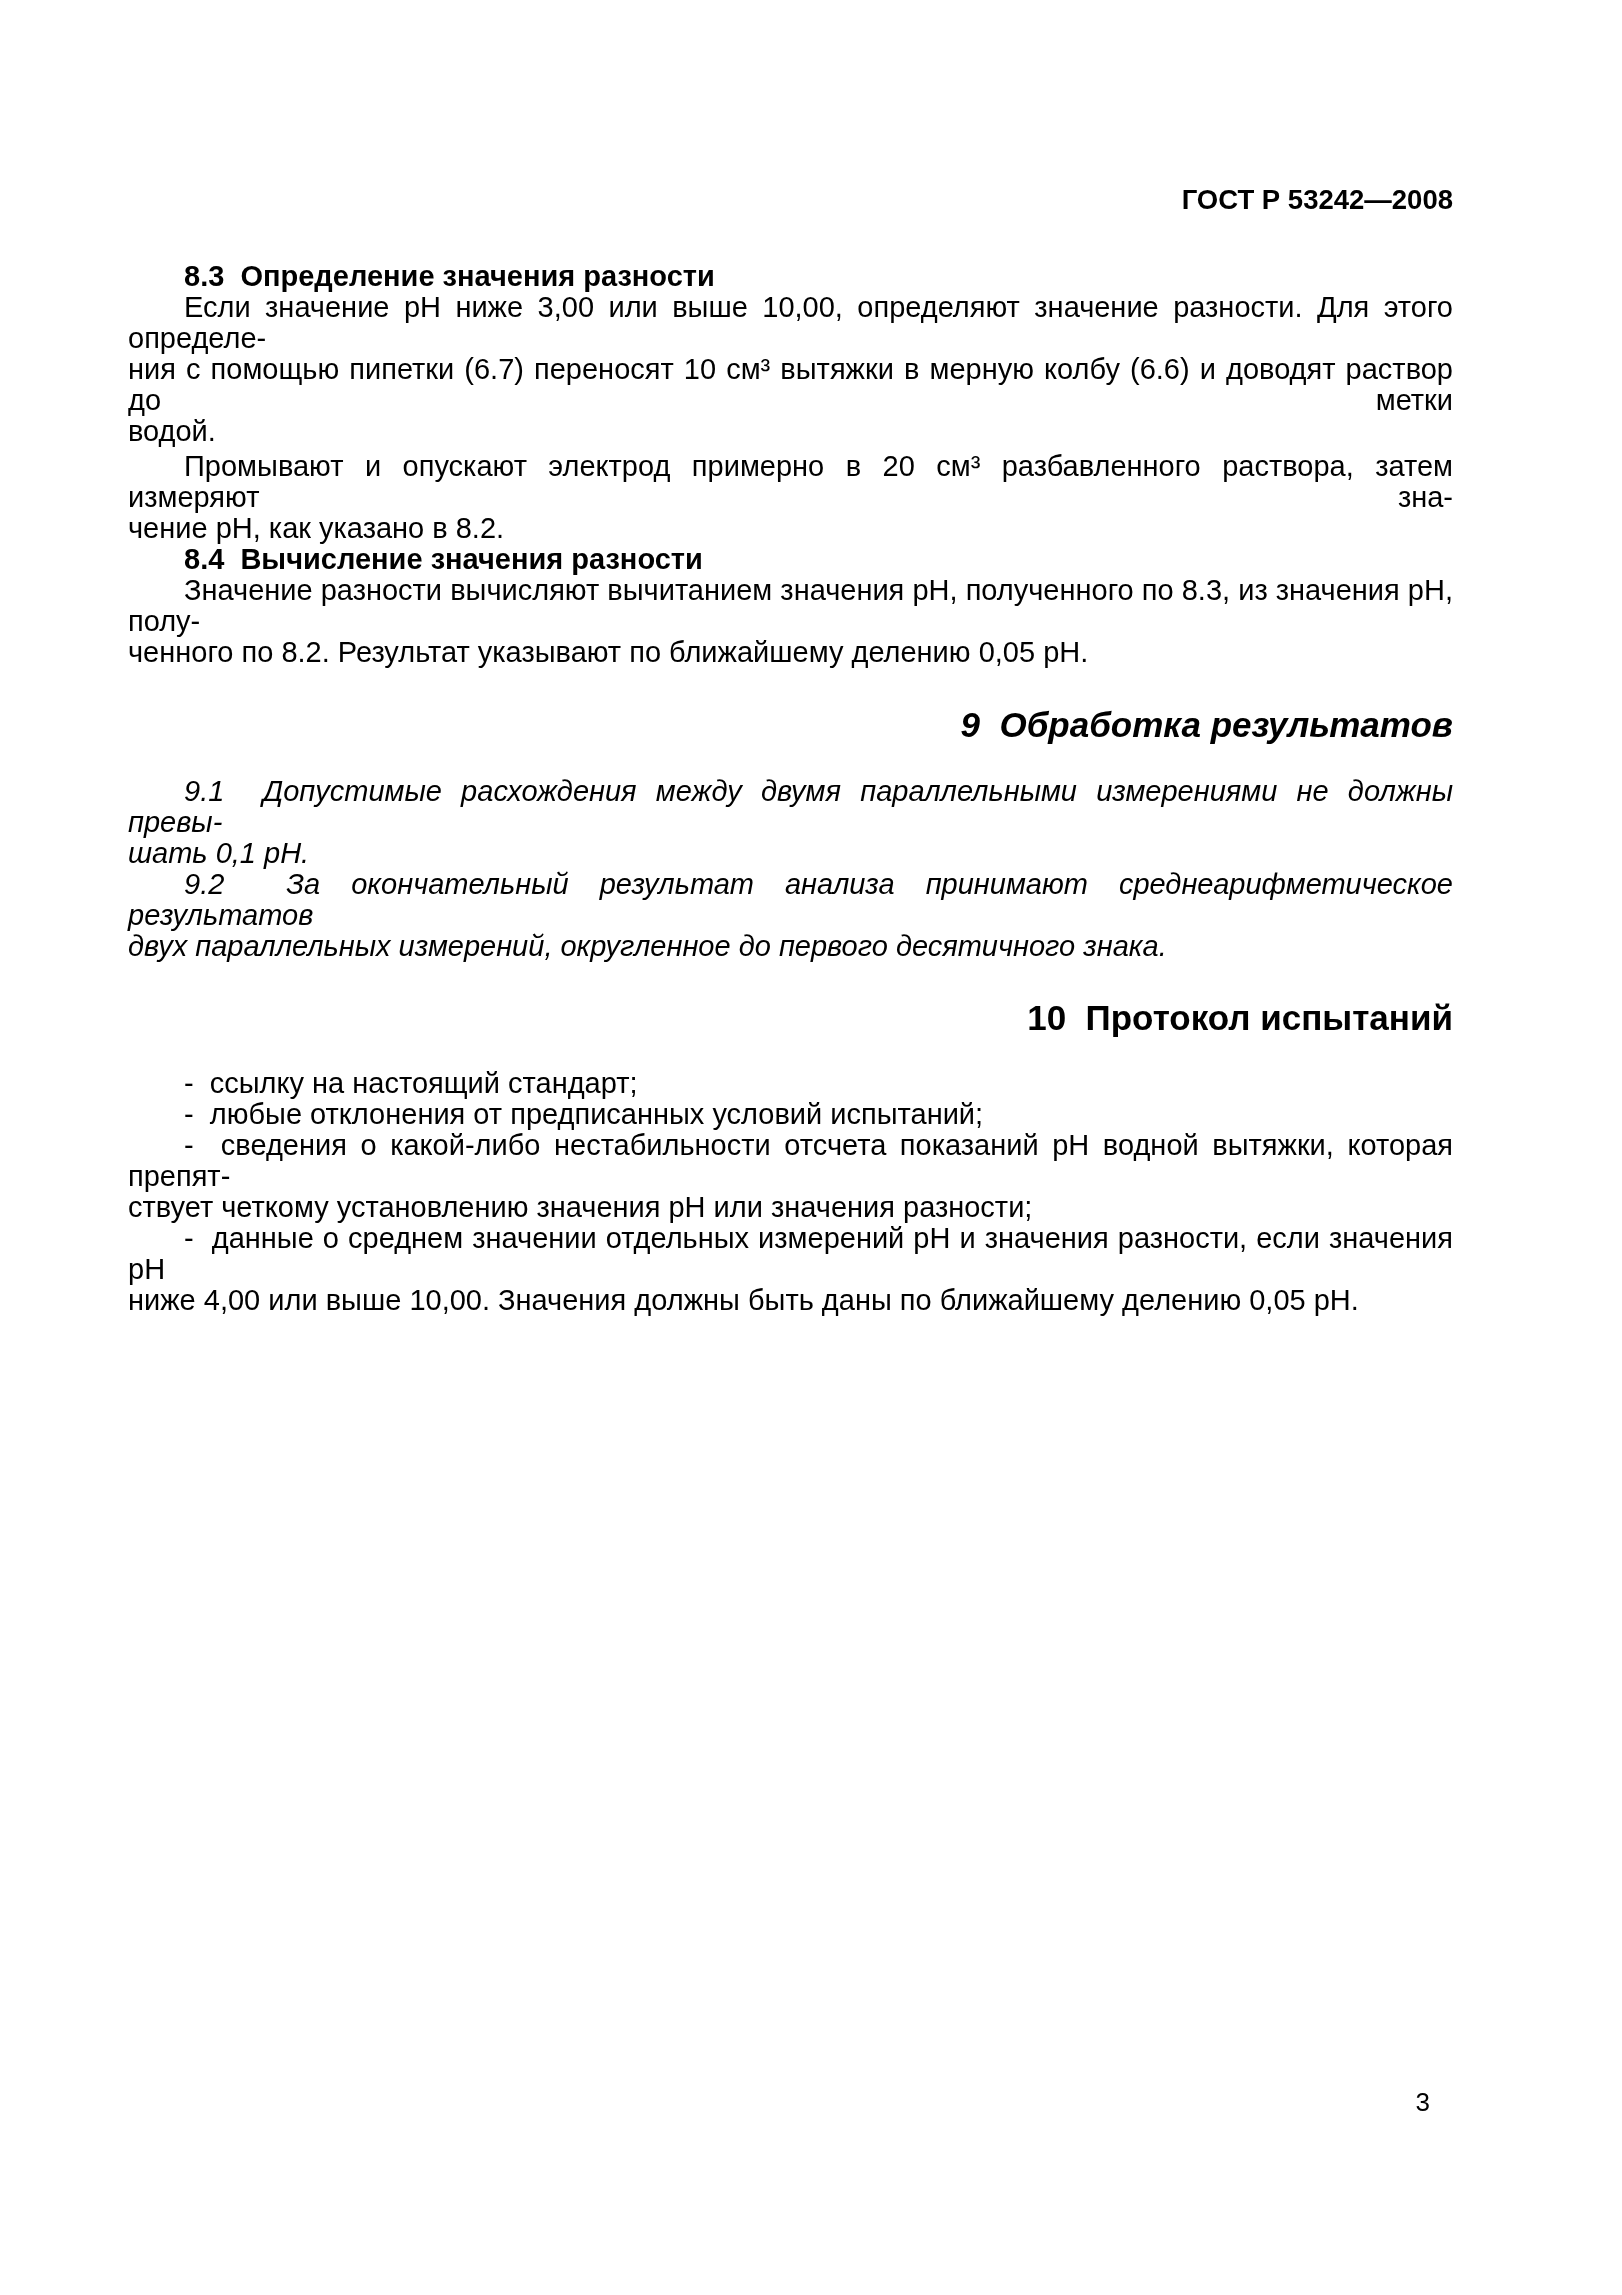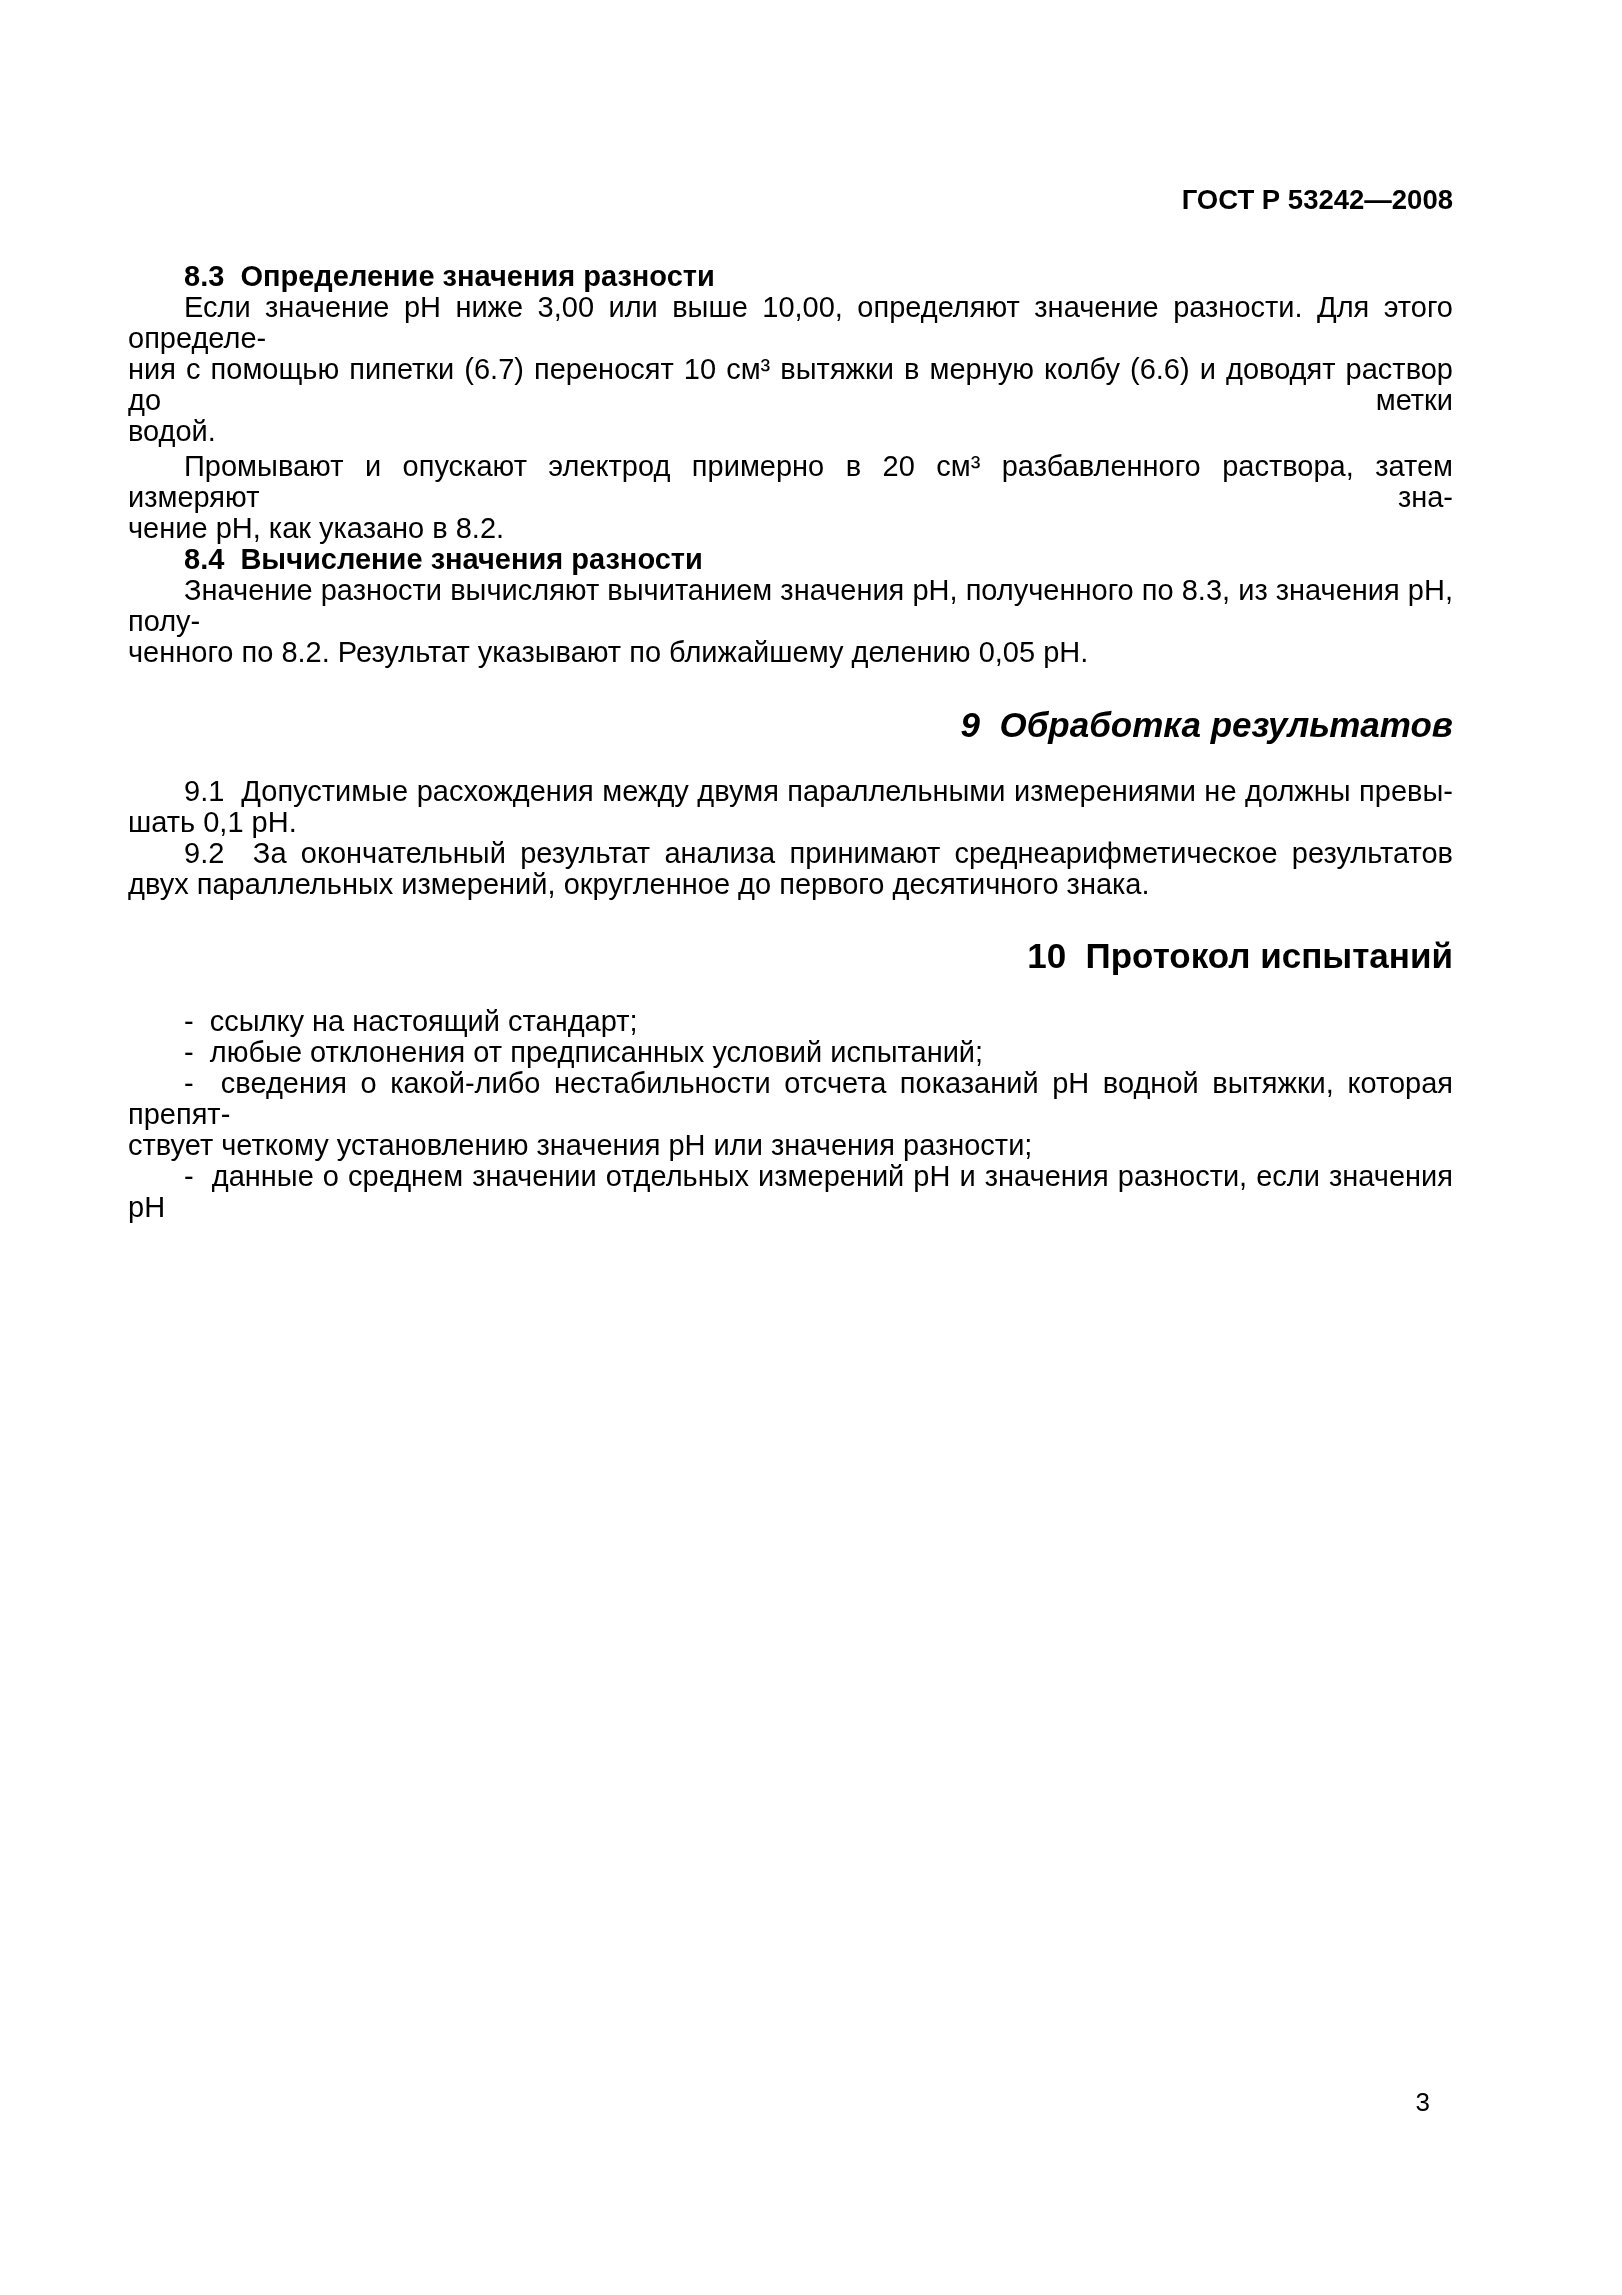--- a/index.html
+++ b/index.html
@@ -26,21 +26,21 @@
     margin-bottom: 46px;
   }
   .line {
     font-size: 29px;
     line-height: 31px;
     text-align: justify;
   }
   .j { text-align-last: justify; }
   .indent { text-indent: 56px; }
   .bold { font-weight: bold; }
-  .ital { }
+  .ital { font-style: italic; }
   .h-main {
     font-size: 35px;
     line-height: 41px;
     font-weight: bold;
     text-indent: 56px;
     text-align: right;
   }
   .h9 { margin-top: 36px; margin-bottom: 31px; font-style: italic; }
   .h10 { margin-top: 35px; margin-bottom: 30px; }
   .s10-line { line-height: 31px; }
@@ -82,18 +82,19 @@
     <div class="line ital indent j">9.2&nbsp; За окончательный результат анализа принимают среднеарифметическое результатов</div>
     <div class="line ital">двух параллельных измерений, округленное до первого десятичного знака.</div>
 
     <div class="h-main h10">10&nbsp; Протокол испытаний</div>
 
     <div class="line s10-line indent mt5">-&nbsp; ссылку на настоящий стандарт;</div>
     <div class="line s10-line indent">-&nbsp; любые отклонения от предписанных условий испытаний;</div>
     <div class="line s10-line indent j">-&nbsp; сведения о какой-либо нестабильности отсчета показаний pH водной вытяжки, которая препят-</div>
     <div class="line s10-line">ствует четкому установлению значения pH или значения разности;</div>
     <div class="line s10-line indent j">-&nbsp; данные о среднем значении отдельных измерений pH и значения разности, если значения pH</div>
+    <div class="line s10-line">ниже 4,00 или выше 10,00. Значения должны быть даны по ближайшему делению 0,05 pH.</div>
 
   </div>
 
   <div class="page-number">3</div>
 </div>
 
 
 </body></html>

